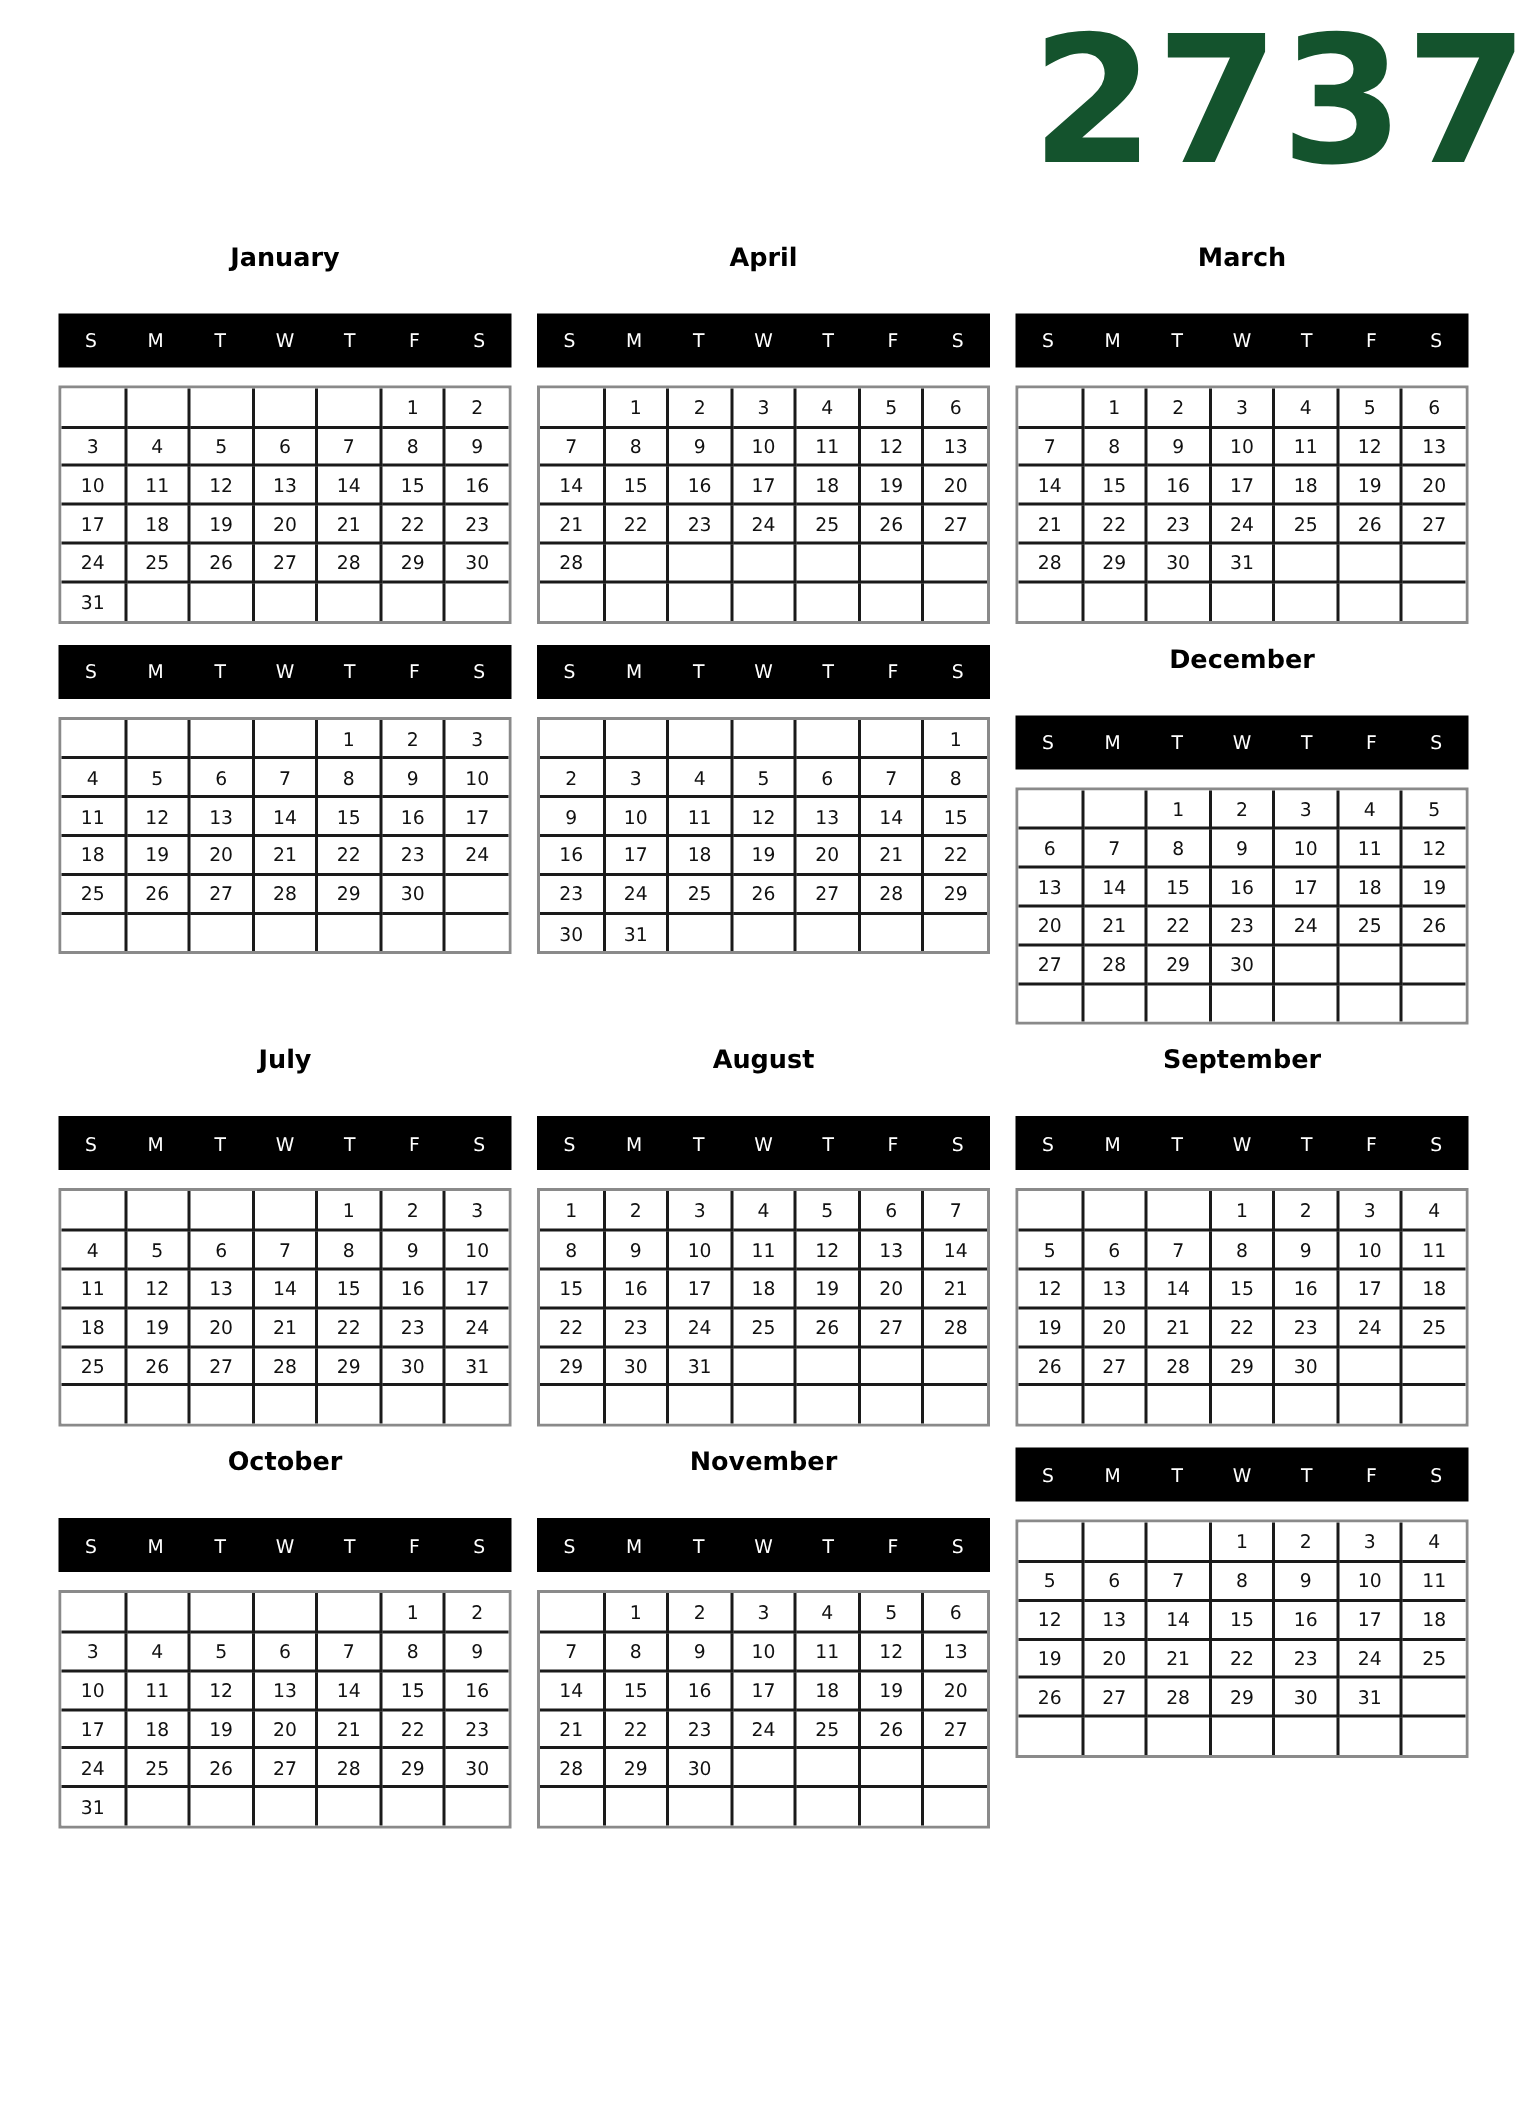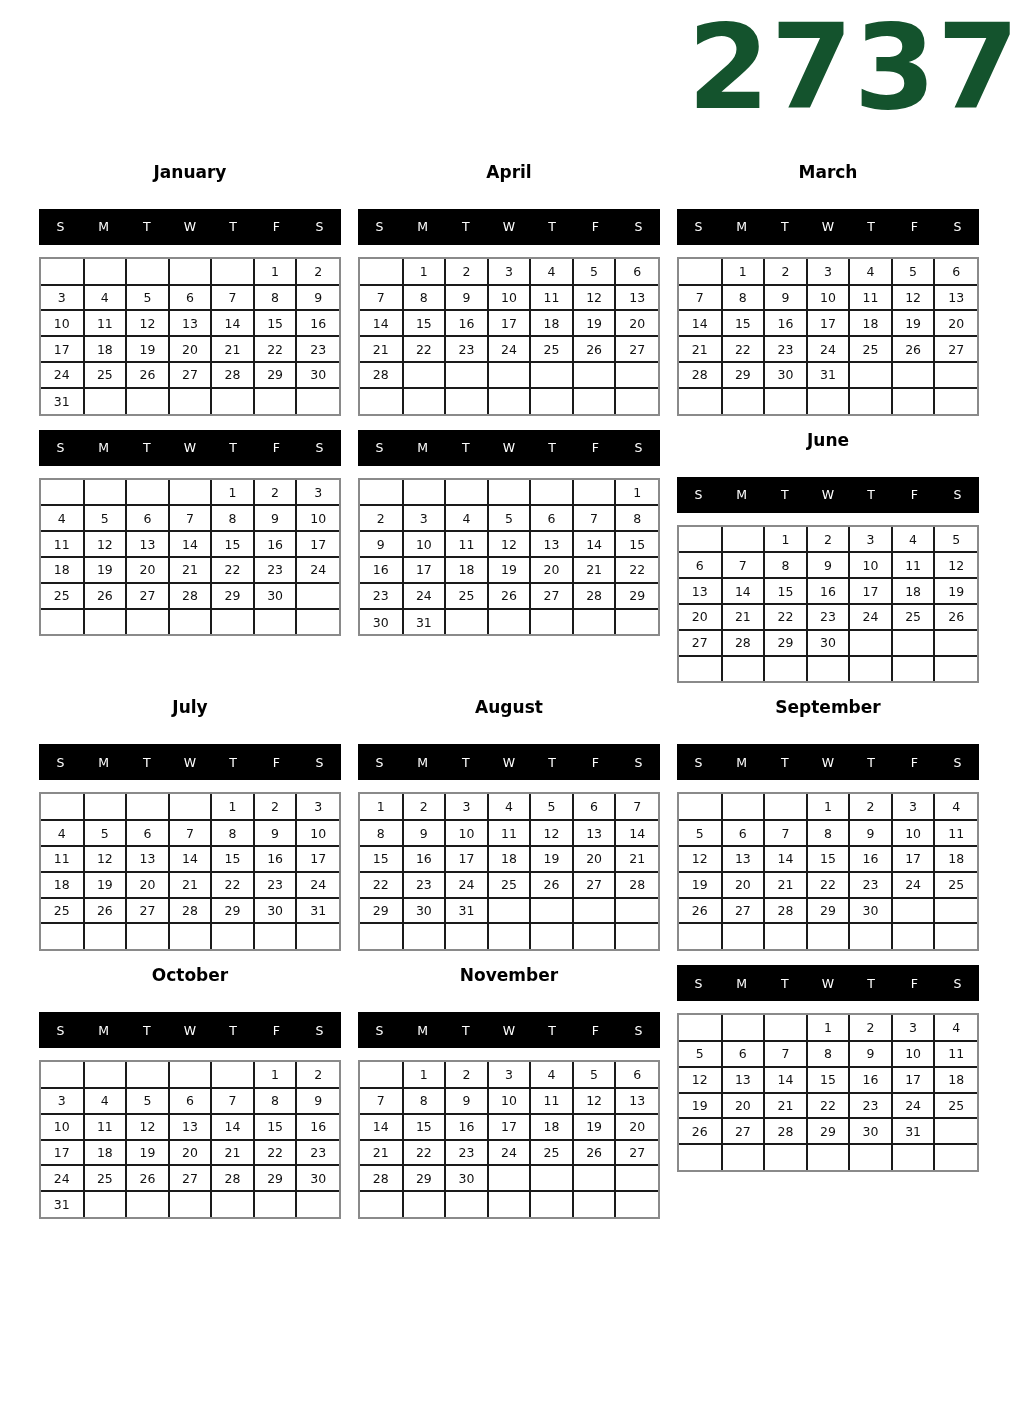--- a/index.html
+++ b/index.html
@@ -442,21 +442,21 @@
               <td></td>
               <td></td>
               <td></td>
             </tr>
           </tbody>
         </table>
     </div>
   </section>
 
   <section class="month">
-    <h2 class="month-title">June</h2>
+    <h2 class="month-title">December</h2>
     <div class="dow-row">
       <span class="dow">S</span>
       <span class="dow">M</span>
       <span class="dow">T</span>
       <span class="dow">W</span>
       <span class="dow">T</span>
       <span class="dow">F</span>
       <span class="dow">S</span>
     </div>
     <div class="grid-wrap">

